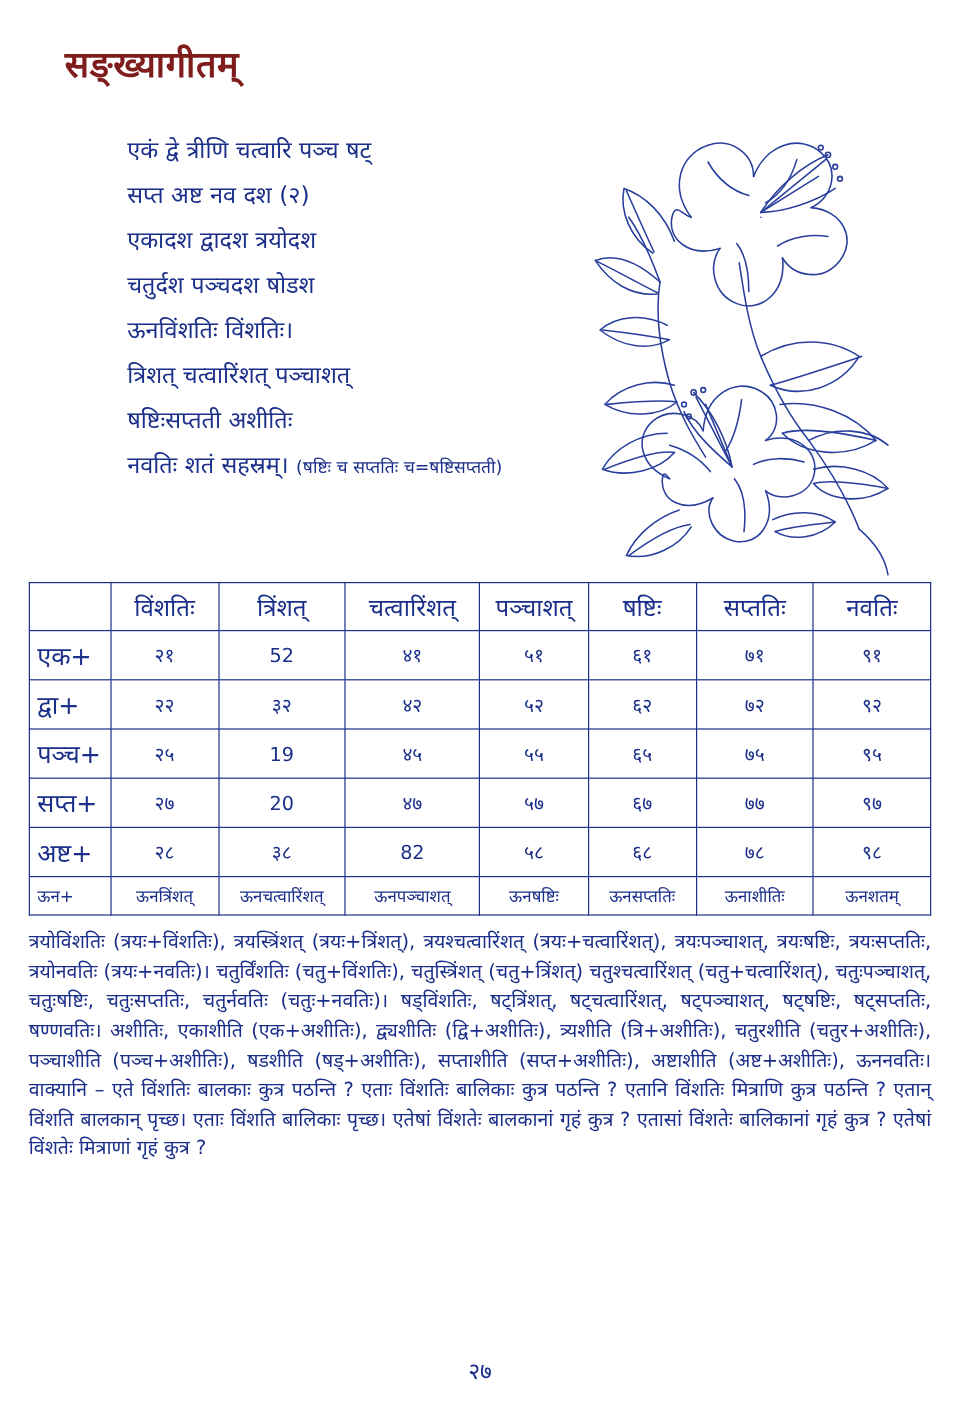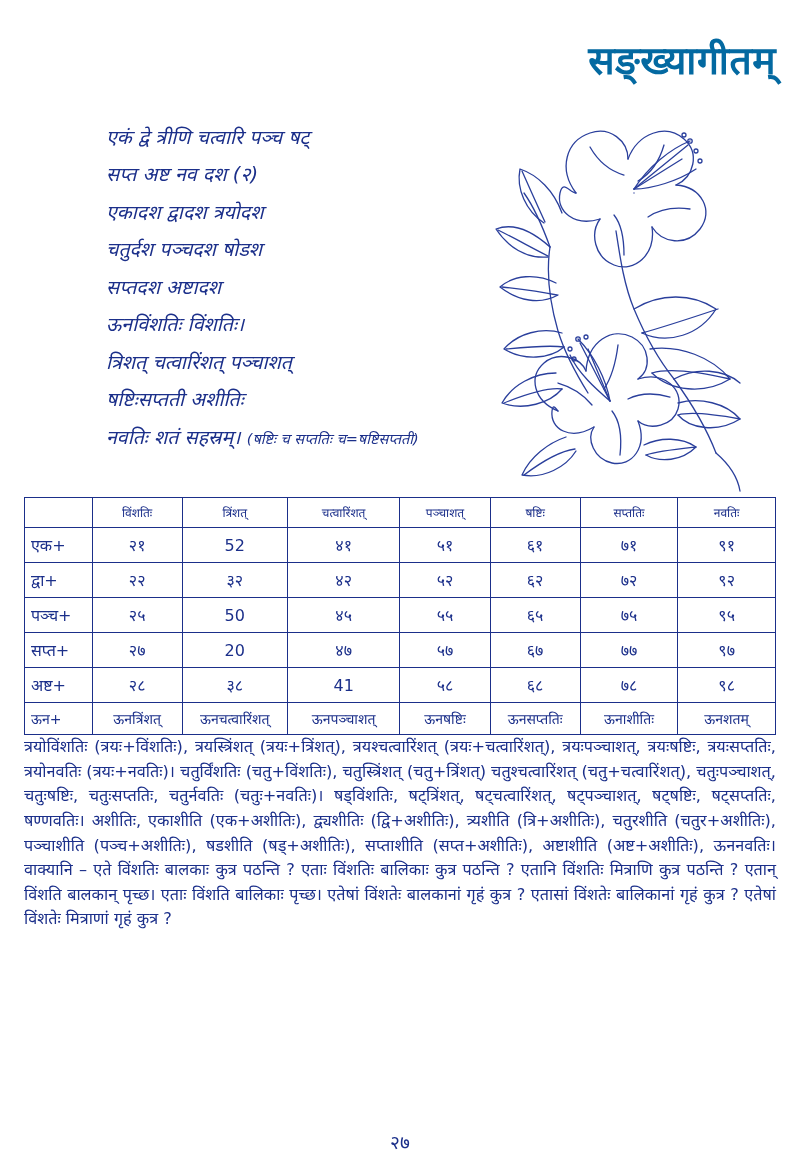--- a/index.html
+++ b/index.html
@@ -16,32 +16,31 @@
     overflow: hidden;
   }
   .page {
     position: relative;
     width: 800px;
     height: 1169px;
     box-sizing: border-box;
     padding: 18px 24px 10px 24px;
   }
   .title {
-    text-align: right;
-    font-size: 39px;
+    text-align: left;
+    font-size: 30px;
     font-weight: bold;
     letter-spacing: 0.5px;
-    color: #0369a1;
+    color: #7f1d1d;
     margin: 14px 0 6px 0;
     padding-left: 30px;
   }
   .top-block {
     position: relative;
     height: 400px;
-    font-style: italic;
   }
   .verse {
     position: absolute;
     left: 82px;
     top: 28px;
     width: 360px;
     font-size: 19.5px;
     line-height: 1.92;
     color: #1b2f8a;
     white-space: nowrap;
@@ -71,31 +70,32 @@
   table.num td, table.num th {
     border: 1.4px solid #1b2f8a;
     text-align: center;
     font-size: 16px;
     font-weight: normal;
     padding: 6px 1px;
     color: #1b2f8a;
     white-space: nowrap;
   }
   table.num th {
-    font-size: 12px;
+    font-size: 20px;
   }
   table.num td.rowhead, table.num th.corner {
     text-align: left;
     padding-left: 6px;
-    font-size: 16px;
+    font-size: 21px;
   }
   table.num tr.lastrow td {
     font-size: 14px;
   }
   .body-text {
+    margin-top: 10px;
     font-size: 16.2px;
     line-height: 1.52;
     text-align: justify;
     color: #1b2f8a;
   }
   .page-num {
     position: absolute;
     bottom: 14px;
     left: 0;
     width: 100%;
@@ -112,21 +112,20 @@
 
   <div class="title">सङ्ख्यागीतम्</div>
 
   <div class="top-block">
 
     <div class="verse">
       <div>एकं द्वे त्रीणि चत्वारि पञ्च षट्</div>
       <div>सप्त अष्ट नव दश   (२)</div>
       <div>एकादश द्वादश त्रयोदश</div>
       <div>चतुर्दश पञ्चदश षोडश</div>
-      <div>सप्तदश अष्टादश</div>
       <div>ऊनविंशतिः विंशतिः।</div>
       <div>त्रिशत् चत्वारिंशत् पञ्चाशत्</div>
       <div>षष्टिःसप्तती अशीतिः</div>
       <div class="lastline">
         <span>नवतिः शतं सहस्रम्।</span>
         <span class="paren">(षष्टिः च सप्ततिः च=षष्टिसप्तती)</span>
       </div>
     </div>
 
     <div class="flower">
@@ -247,42 +246,42 @@
         <td>३२</td>
         <td>४२</td>
         <td>५२</td>
         <td>६२</td>
         <td>७२</td>
         <td>९२</td>
       </tr>
       <tr>
         <td class="rowhead">पञ्च+</td>
         <td>२५</td>
-        <td>50</td>
+        <td>19</td>
         <td>४५</td>
         <td>५५</td>
         <td>६५</td>
         <td>७५</td>
         <td>९५</td>
       </tr>
       <tr>
         <td class="rowhead">सप्त+</td>
         <td>२७</td>
         <td>20</td>
         <td>४७</td>
         <td>५७</td>
         <td>६७</td>
         <td>७७</td>
         <td>९७</td>
       </tr>
       <tr>
         <td class="rowhead">अष्ट+</td>
         <td>२८</td>
         <td>३८</td>
-        <td>41</td>
+        <td>82</td>
         <td>५८</td>
         <td>६८</td>
         <td>७८</td>
         <td>९८</td>
       </tr>
       <tr class="lastrow">
         <td class="rowhead">ऊन+</td>
         <td>ऊनत्रिंशत्</td>
         <td>ऊनचत्वारिंशत्</td>
         <td>ऊनपञ्चाशत्</td>

